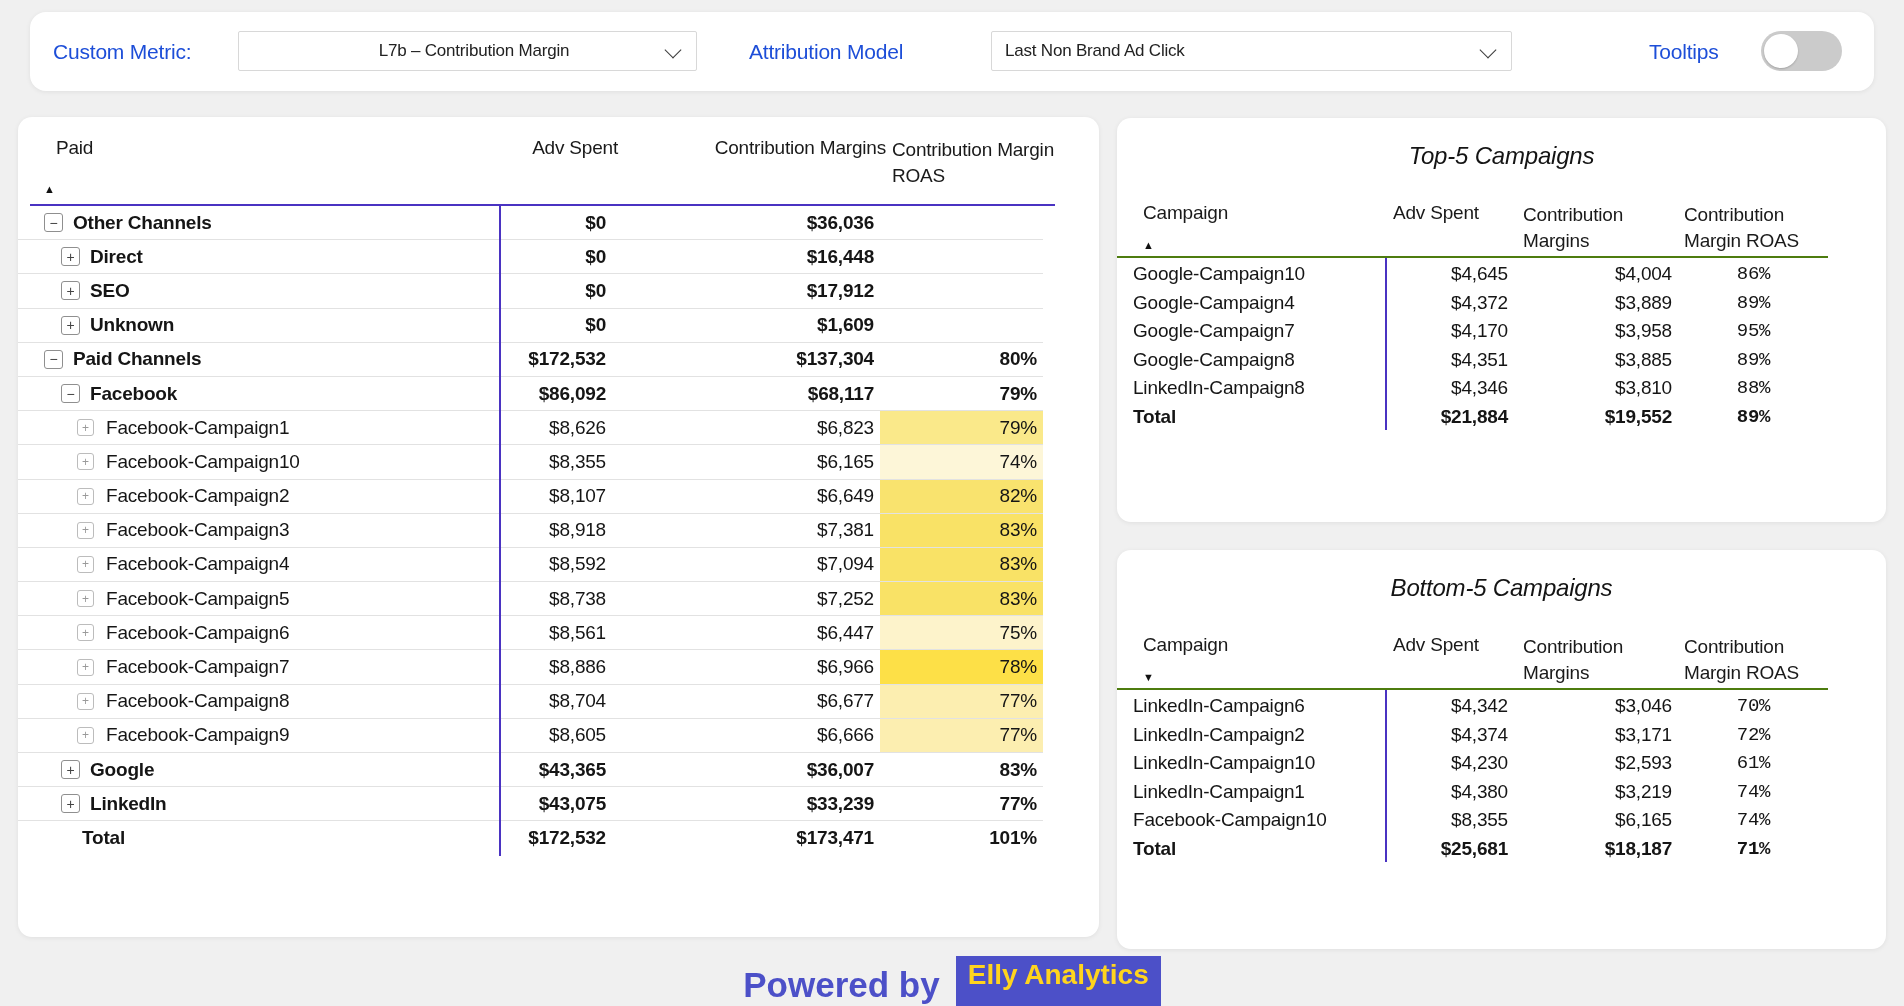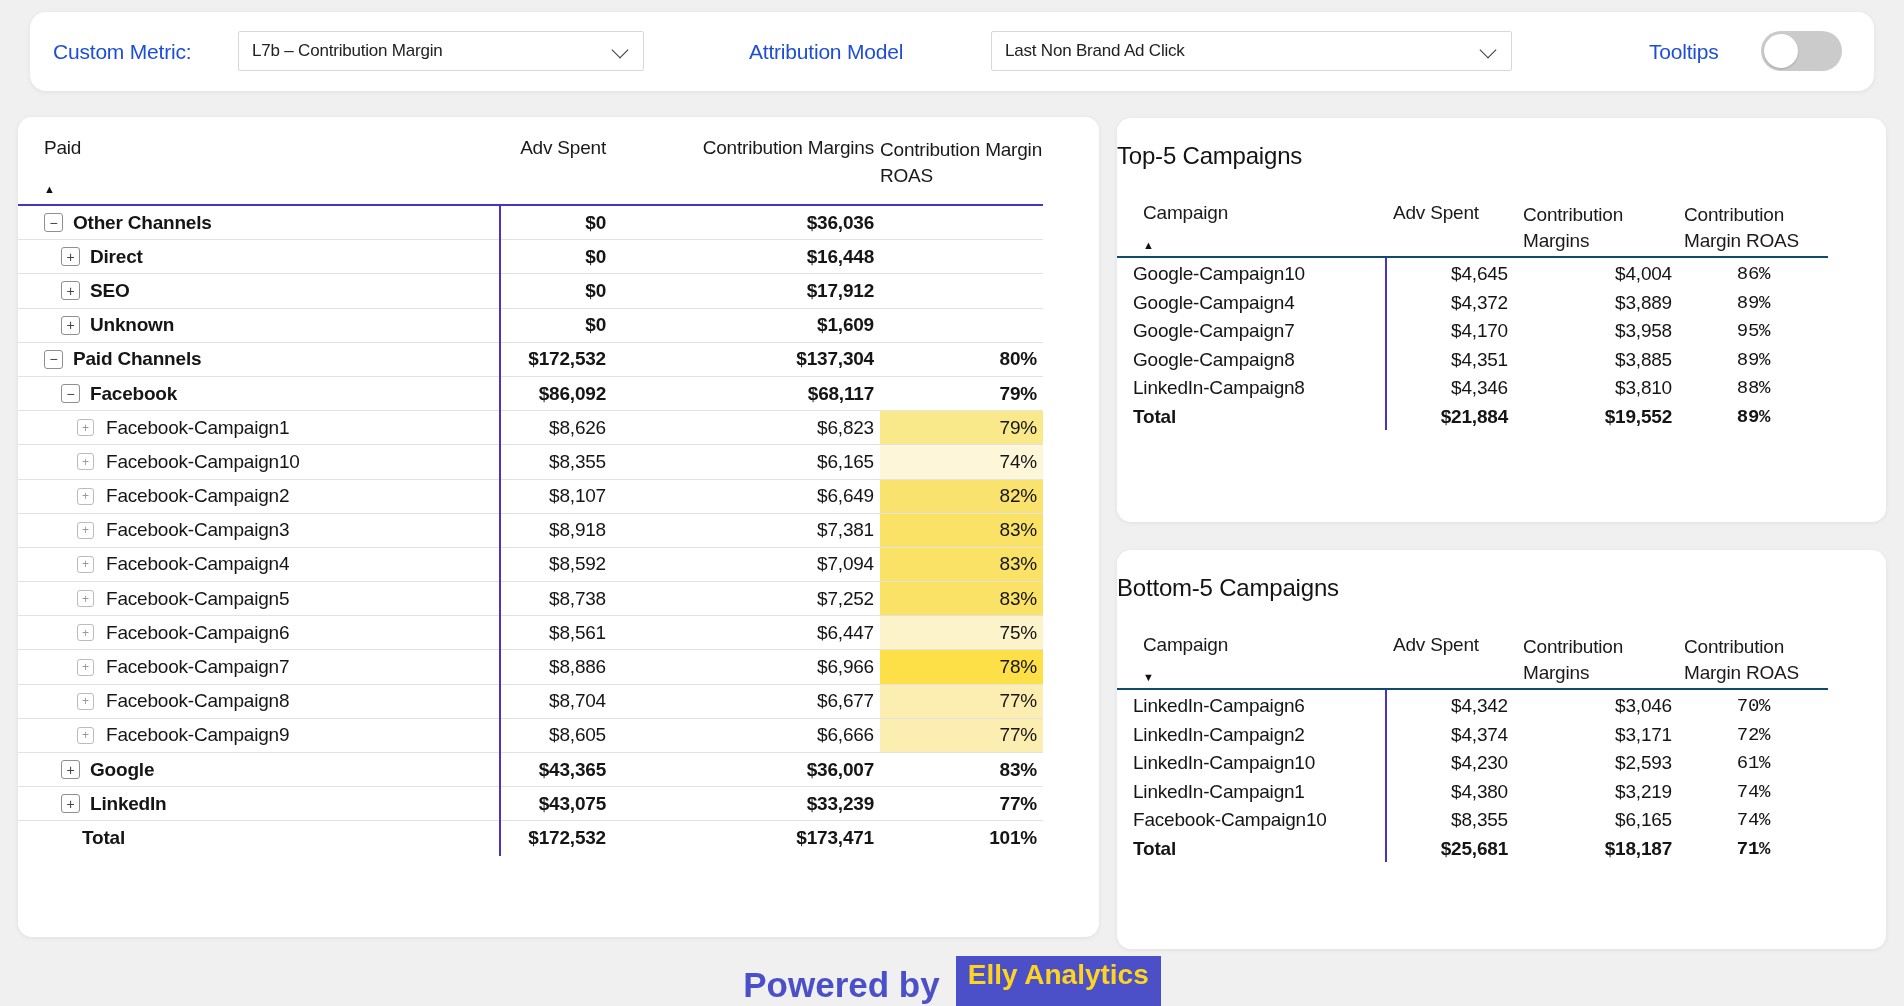--- a/index.html
+++ b/index.html
@@ -12,30 +12,30 @@
   .card{position:absolute;background:#fff;border-radius:14px;box-shadow:0 1px 5px rgba(0,0,0,0.07);}
 
   
   .topbar{left:30px;top:12px;width:1844px;height:79px;border-radius:16px;}
   .tb-label{position:absolute;top:50%;transform:translateY(-50%);font-size:21px;color:#1d4ed8;white-space:nowrap;}
   .lbl-cm{left:23px;}
   .lbl-am{left:719px;}
   .lbl-tt{left:1619px;}
   .dropdown{position:absolute;top:19px;height:40px;background:#fff;border:1px solid #d8d8d8;border-radius:2px;
     display:flex;align-items:center;padding-left:13px;font-size:17px;color:#222;box-sizing:border-box;cursor:pointer;}
-  .dd-cm{left:208px;width:406px;}
+  .dd-cm{left:208px;width:459px;justify-content:center;}
   .dd-am{left:961px;width:521px;}
   .chev{position:absolute;right:17px;top:12px;width:11px;height:11px;
     border-right:1.6px solid #3c3c3c;border-bottom:1.6px solid #3c3c3c;transform:rotate(45deg);}
   .toggle{position:absolute;left:1731px;top:19px;width:81px;height:40px;border-radius:20px;background:#cbcbcb;cursor:pointer;}
   .knob{position:absolute;left:3px;top:3px;width:34px;height:34px;border-radius:50%;background:#fff;box-shadow:0 1px 2px rgba(0,0,0,0.2);}
 
   
   .left-card{left:18px;top:117px;width:1081px;height:820px;}
-  .lt-header{position:absolute;left:0;top:0;width:1025px;height:89px;box-sizing:border-box;
+  .lt-header{position:absolute;left:12px;top:0;width:1025px;height:89px;box-sizing:border-box;
     border-bottom:2px solid #4a33c2;display:grid;grid-template-columns:481px 121px 260px 163px;font-size:19px;color:#1a1a1a;}
   .lt-header .h-name{padding:20px 0 0 26px;}
   .lt-header .h-adv{padding:20px 14px 0 0;text-align:right;}
   .lt-header .h-cm{padding:20px 6px 0 0;text-align:right;}
   .lt-header .h-roas{padding:20px 0 0 0;line-height:1.35;}
   .sort-asc{position:absolute;left:26px;top:66px;font-size:11px;color:#111;}
   .lt-rows{position:absolute;left:0;top:89px;width:1025px;}
   .lt-row{display:grid;grid-template-columns:481px 121px 260px 163px;height:34.2px;box-sizing:border-box;
     border-bottom:1px solid #e2e2e2;align-items:center;font-size:19px;cursor:pointer;}
   .lt-row:last-child{border-bottom:0;}
@@ -46,22 +46,22 @@
   .c-roas{height:100%;display:flex;align-items:center;justify-content:flex-end;padding-right:6px;box-sizing:border-box;}
   .exp{flex:0 0 auto;width:17px;height:17px;margin-right:10px;border:1px solid #8f8f8f;border-radius:3px;
     display:inline-flex;align-items:center;justify-content:center;font-size:14px;font-weight:normal;color:#444;background:#fff;cursor:pointer;}
   .exp.lite{width:15px;height:15px;border-color:#bcbcbc;color:#9a9a9a;font-size:12px;margin-right:12px;}
   .vline{position:absolute;width:2px;background:#4a33c2;}
   .lt-vline{left:481px;top:87px;height:652px;}
 
   
   .top5-card{left:1117px;top:118px;width:769px;height:404px;}
   .bottom5-card{left:1117px;top:538px;width:769px;height:399px;margin-top:12px;}
-  .mini-title{position:absolute;top:24px;left:0;width:100%;text-align:left;font-size:24px;color:#141414;}
-  .mini-header{position:absolute;left:0;top:76px;width:711px;height:64px;box-sizing:border-box;border-bottom:2px solid #0c4a6e;
+  .mini-title{position:absolute;top:24px;left:0;width:100%;text-align:center;font-size:24px;color:#141414;font-style:italic;}
+  .mini-header{position:absolute;left:0;top:76px;width:711px;height:64px;box-sizing:border-box;border-bottom:2px solid #4d7c0f;
     display:grid;grid-template-columns:268px 130px 164px 149px;font-size:19px;color:#1a1a1a;}
   .mini-header .h-name{padding:8px 0 0 26px;}
   .mini-header .h-adv{padding:8px 0 0 8px;}
   .mini-header .h-cm{padding:8px 0 0 8px;line-height:1.35;}
   .mini-header .h-roas{padding:8px 0 0 5px;line-height:1.35;}
   .mini-sort{position:absolute;left:26px;bottom:5px;font-size:11px;color:#111;}
   .mini-rows{position:absolute;left:0;top:142px;width:711px;}
   .m-row{display:grid;grid-template-columns:268px 130px 164px 149px;height:28.5px;align-items:center;font-size:19px;cursor:pointer;}
   .m-row.b{font-weight:bold;}
   .mc-name{padding-left:16px;white-space:nowrap;}

